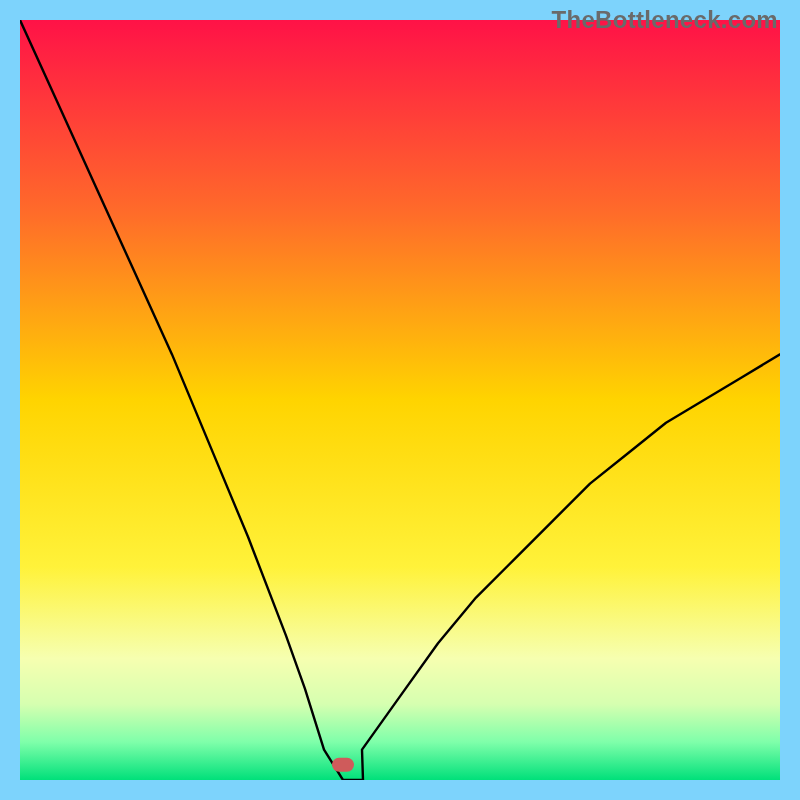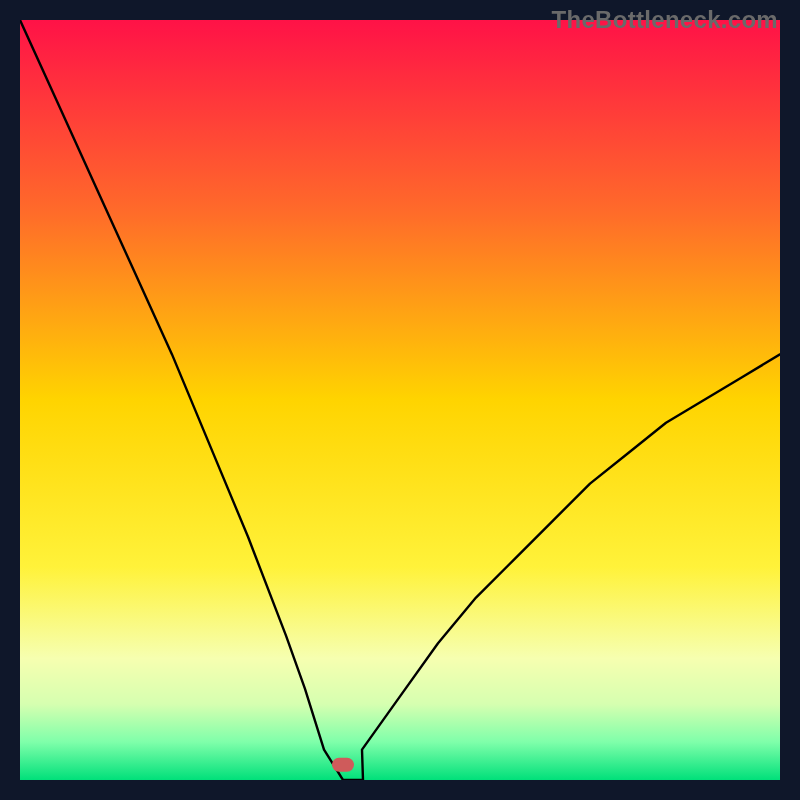--- a/index.html
+++ b/index.html
@@ -6,21 +6,21 @@
     margin: 0;
     padding: 0;
     width: 800px;
     height: 800px;
     overflow: hidden;
     font-family: Arial, Helvetica, sans-serif;
   }
   .frame {
     width: 800px;
     height: 800px;
-    background: #0f172a;
+    background: #7dd3fc;
     position: relative;
   }
   .plot-area {
     position: absolute;
     left: 20px;
     top: 20px;
     width: 760px;
     height: 760px;
   }
   .plot-area svg {

